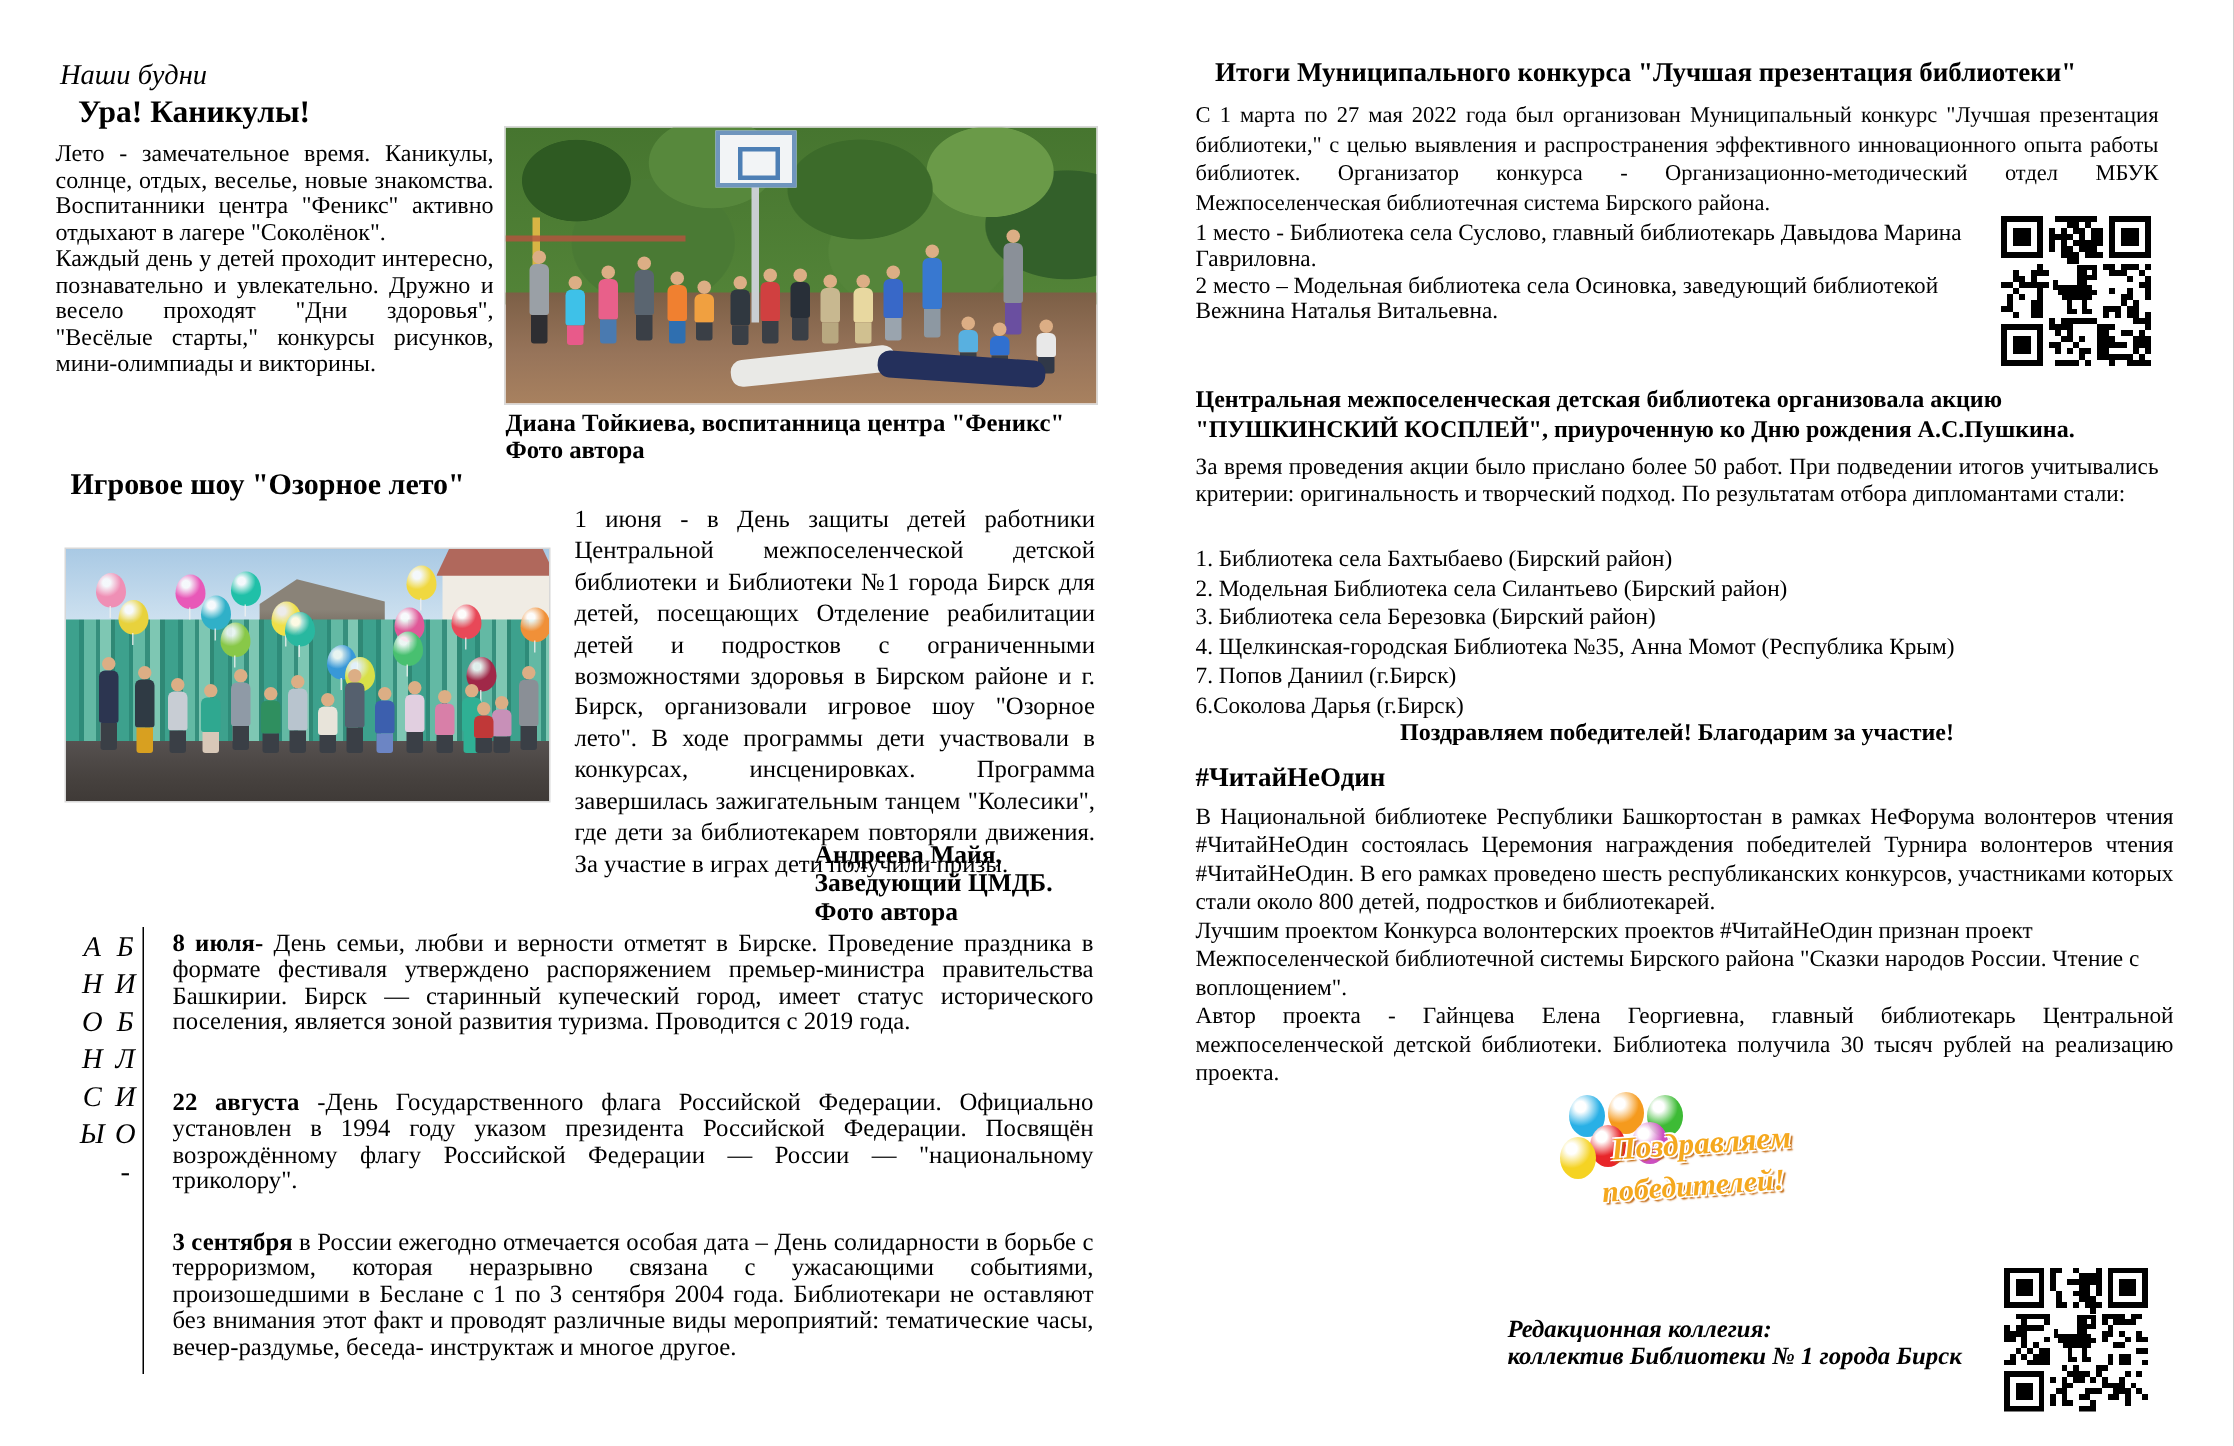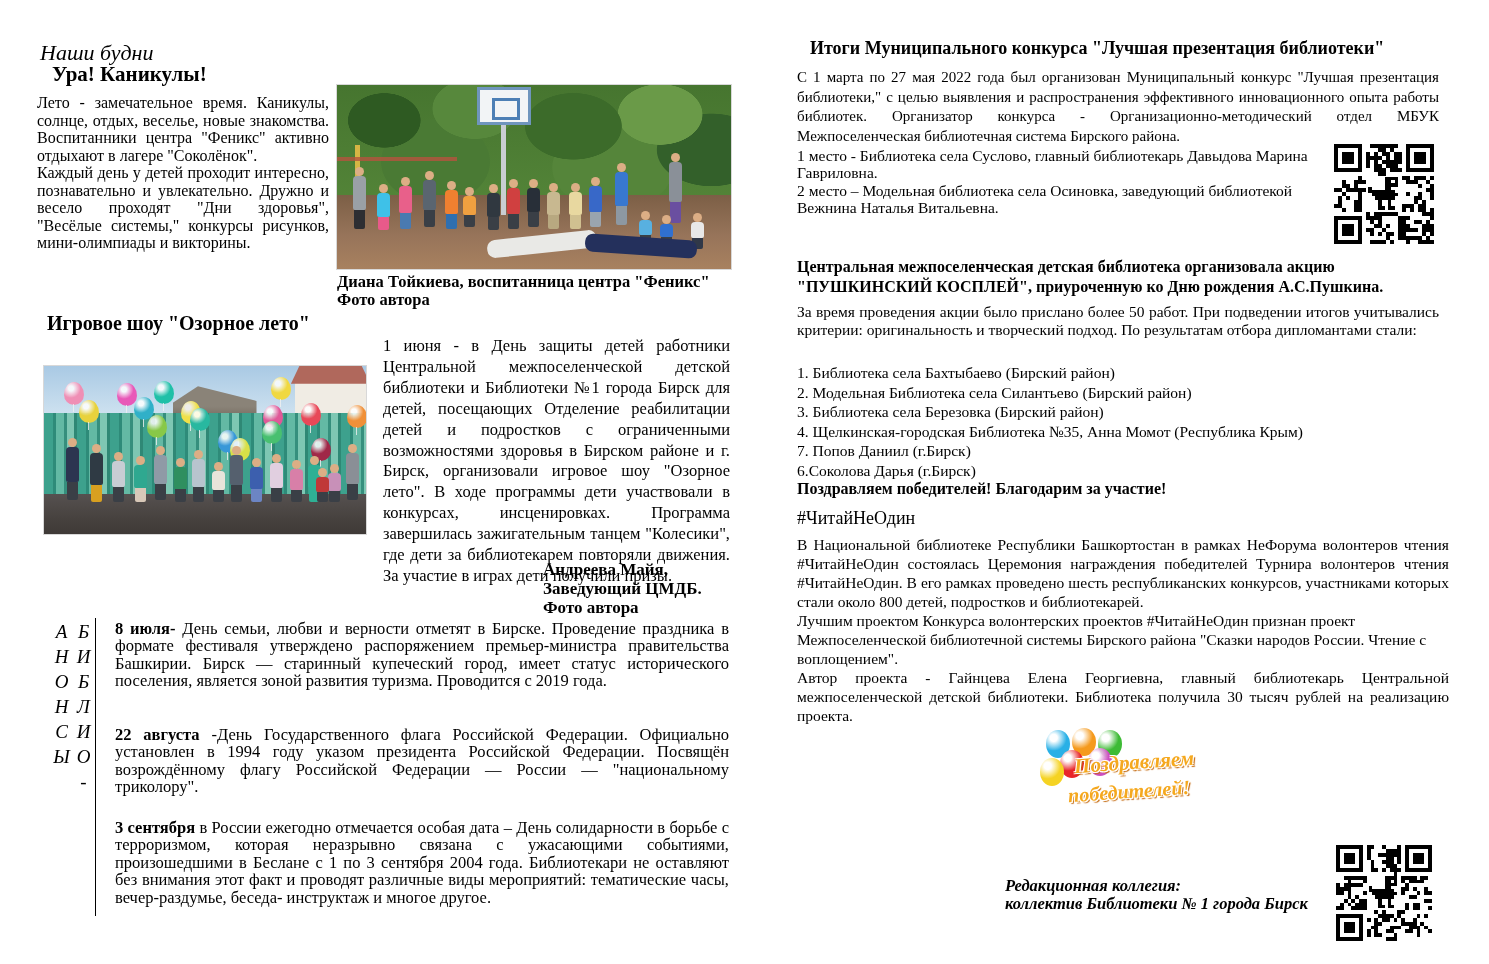--- a/index.html
+++ b/index.html
@@ -4,21 +4,21 @@
 <style>
   html,body{margin:0;padding:0;background:#9a9a9a;}
   #page{position:relative;width:1489px;height:964px;background:#ffffff;
         font-family:"Liberation Serif","DejaVu Serif",serif;color:#000;
         overflow:hidden;box-shadow:0 0 0 1px #c9c9c9;}
   .abs{position:absolute;}
   .just{text-align:justify;}
   .b{font-weight:bold;}
 
   
-  .kicker{left:40px;top:40px;font-style:italic;font-size:22px;}
+  .kicker{left:40px;top:40px;font-style:italic;font-size:19px;}
   .title1{left:52px;top:62px;font-size:21px;font-weight:bold;}
   .introcol{left:37px;top:94px;width:292px;font-size:16px;line-height:17.5px;}
   .photo1{left:336px;top:84px;width:394px;height:184px;border:1px solid #d8d8d8;overflow:hidden;}
   .cap1{left:337px;top:273px;width:400px;font-size:16.5px;font-weight:bold;line-height:18px;}
   .show-title{left:47px;top:312px;font-size:20px;font-weight:bold;}
   .photo2{left:43px;top:365px;width:322px;height:168px;border:1px solid #d8d8d8;overflow:hidden;}
   .showcol{left:383px;top:336px;width:347px;font-size:16.5px;line-height:20.9px;}
   .sig{left:543px;top:560px;font-size:17px;font-weight:bold;line-height:19px;}
   .vtitle{left:50px;top:621px;height:295px;font-size:19px;font-style:italic;
           writing-mode:vertical-rl;text-orientation:upright;letter-spacing:4px;}
@@ -32,22 +32,22 @@
   .r-title{left:810px;top:38px;font-size:18px;font-weight:bold;}
   .r-block{left:797px;width:642px;font-size:15px;}
   .r-intro{top:68px;line-height:19.5px;}
   .winner{width:540px;line-height:17px;margin-top:1px;font-size:15.5px;}
   .qr{border:none;}
   .qr1{left:1334px;top:144px;width:100px;height:100px;}
   .qr2{left:1336px;top:845px;width:96px;height:96px;}
   .r-pushkin-h{top:257px;font-size:16px;font-weight:bold;line-height:19.5px;}
   .r-pushkin-p{top:303px;line-height:17.5px;font-size:15.5px;}
   .r-diploma{top:363px;line-height:19.6px;font-size:15.5px;}
-  .r-congrats{top:480px;font-size:16px;font-weight:bold;}
-  .r-hash-h{top:508px;font-size:18px;font-weight:normal;}
+  .r-congrats{top:480px;font-size:16px;font-weight:bold;text-align:center;}
+  .r-hash-h{top:508px;font-size:18px;font-weight:bold;}
   .r-hash-p{top:535px;width:652px;line-height:19px;font-size:15.5px;}
   .editorial{left:1005px;top:877px;width:320px;text-align:left;
              font-size:16.5px;font-weight:bold;font-style:italic;line-height:17.5px;}
 
   
   .scene{position:absolute;inset:0;}
   .p1-trees{position:absolute;left:0;top:0;right:0;height:64%;
     background:
       radial-gradient(60px 45px at 12% 30%,#2e5a22 0 60%,transparent 61%),
       radial-gradient(70px 50px at 35% 20%,#57883c 0 60%,transparent 61%),
@@ -97,21 +97,21 @@
 </head>
 <body>
 
 <div id="page">
 
   <div class="abs kicker">Наши будни</div>
   <div class="abs title1">Ура! Каникулы!</div>
 
   <div class="abs introcol just">
     <div>Лето - замечательное время. Каникулы, солнце, отдых, веселье, новые знакомства. Воспитанники центра "Феникс" активно отдыхают в лагере "Соколёнок".</div>
-    <div>Каждый день у детей  проходит интересно, познавательно и увлекательно. Дружно и весело проходят "Дни здоровья", "Весёлые системы," конкурсы рисунков, мини-олимпиады и викторины.</div>
+    <div>Каждый день у детей  проходит интересно, познавательно и увлекательно. Дружно и весело проходят "Дни здоровья", "Весёлые старты," конкурсы рисунков, мини-олимпиады и викторины.</div>
   </div>
 
   <div class="abs photo1">
     <div class="scene">
       <div class="p1-trees"></div>
       <div class="p1-ground"></div>
       <div class="p1-post"></div>
       <div class="p1-bar"></div>
       <div class="p1-pole"></div>
       <div class="p1-board"></div>

